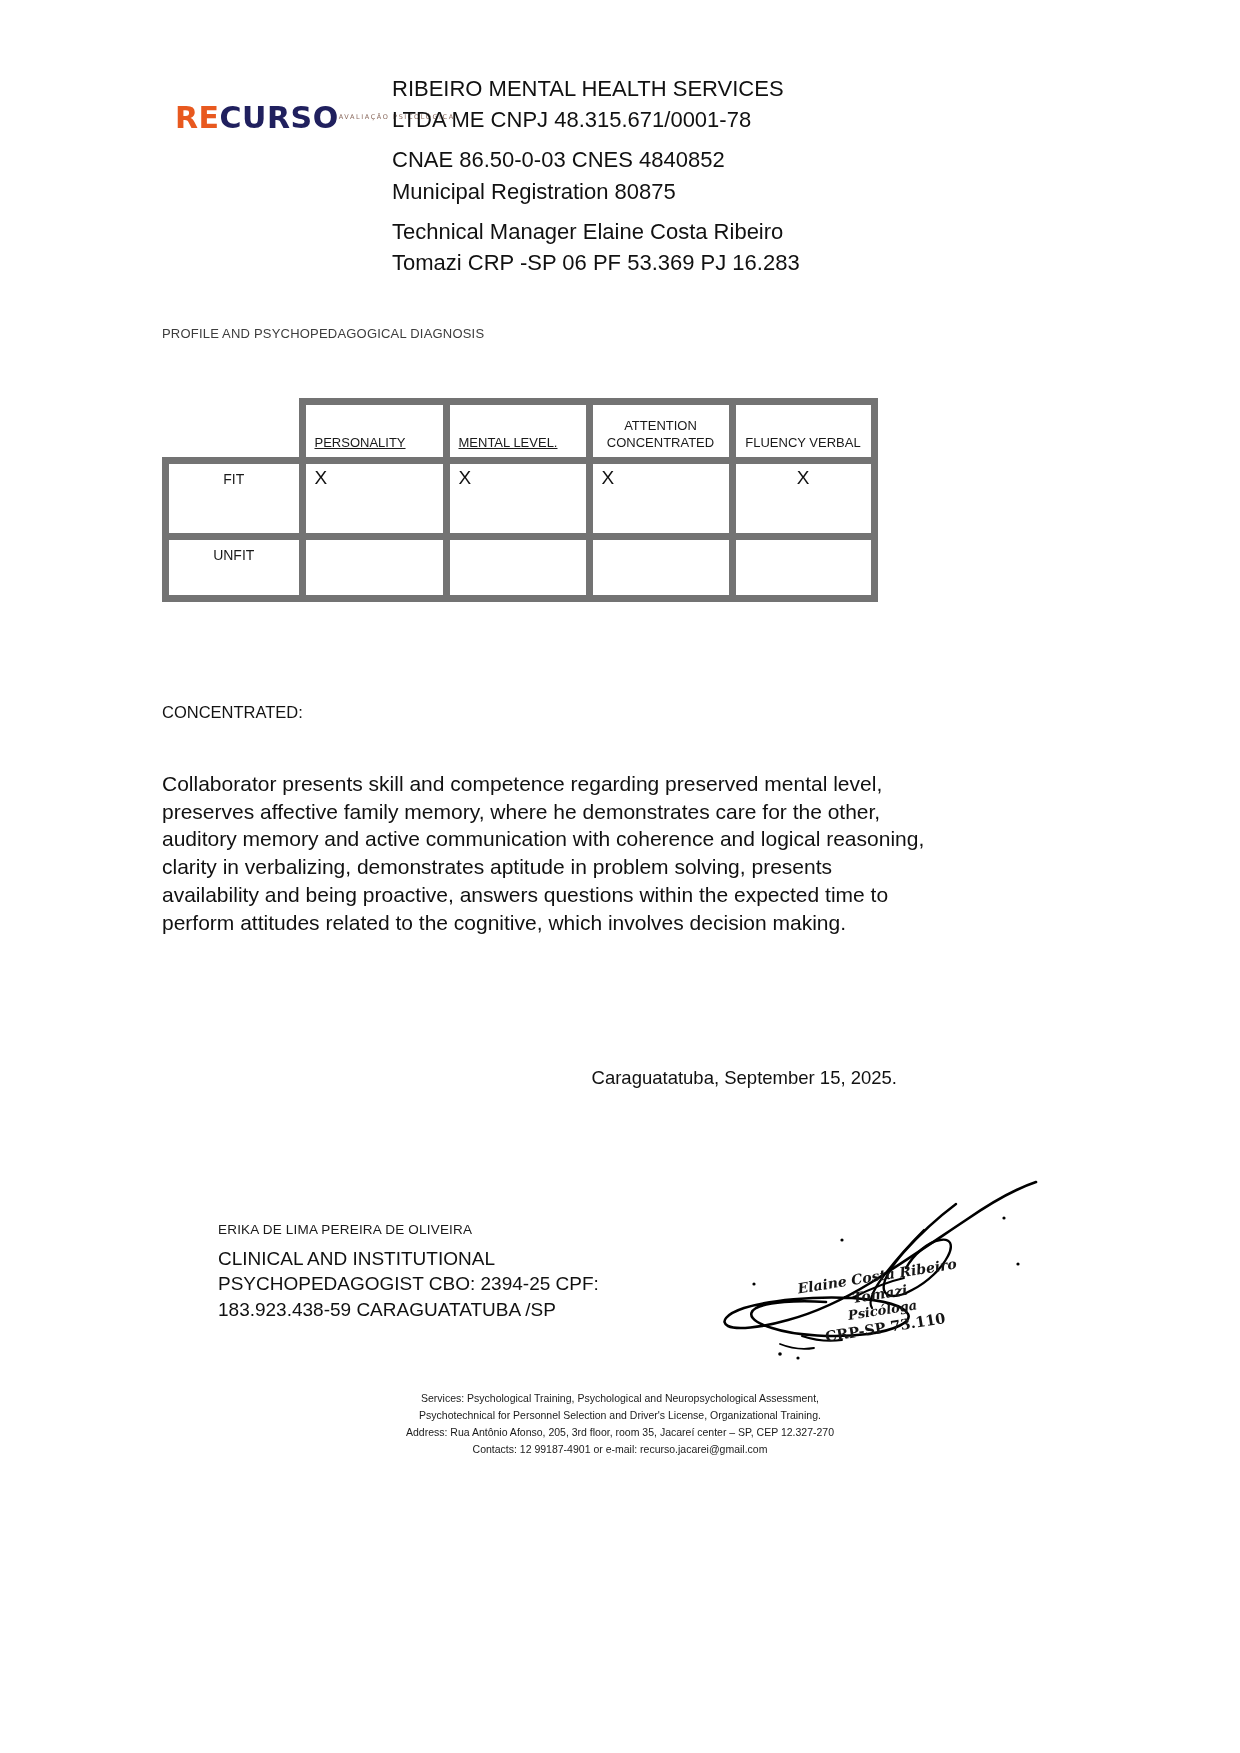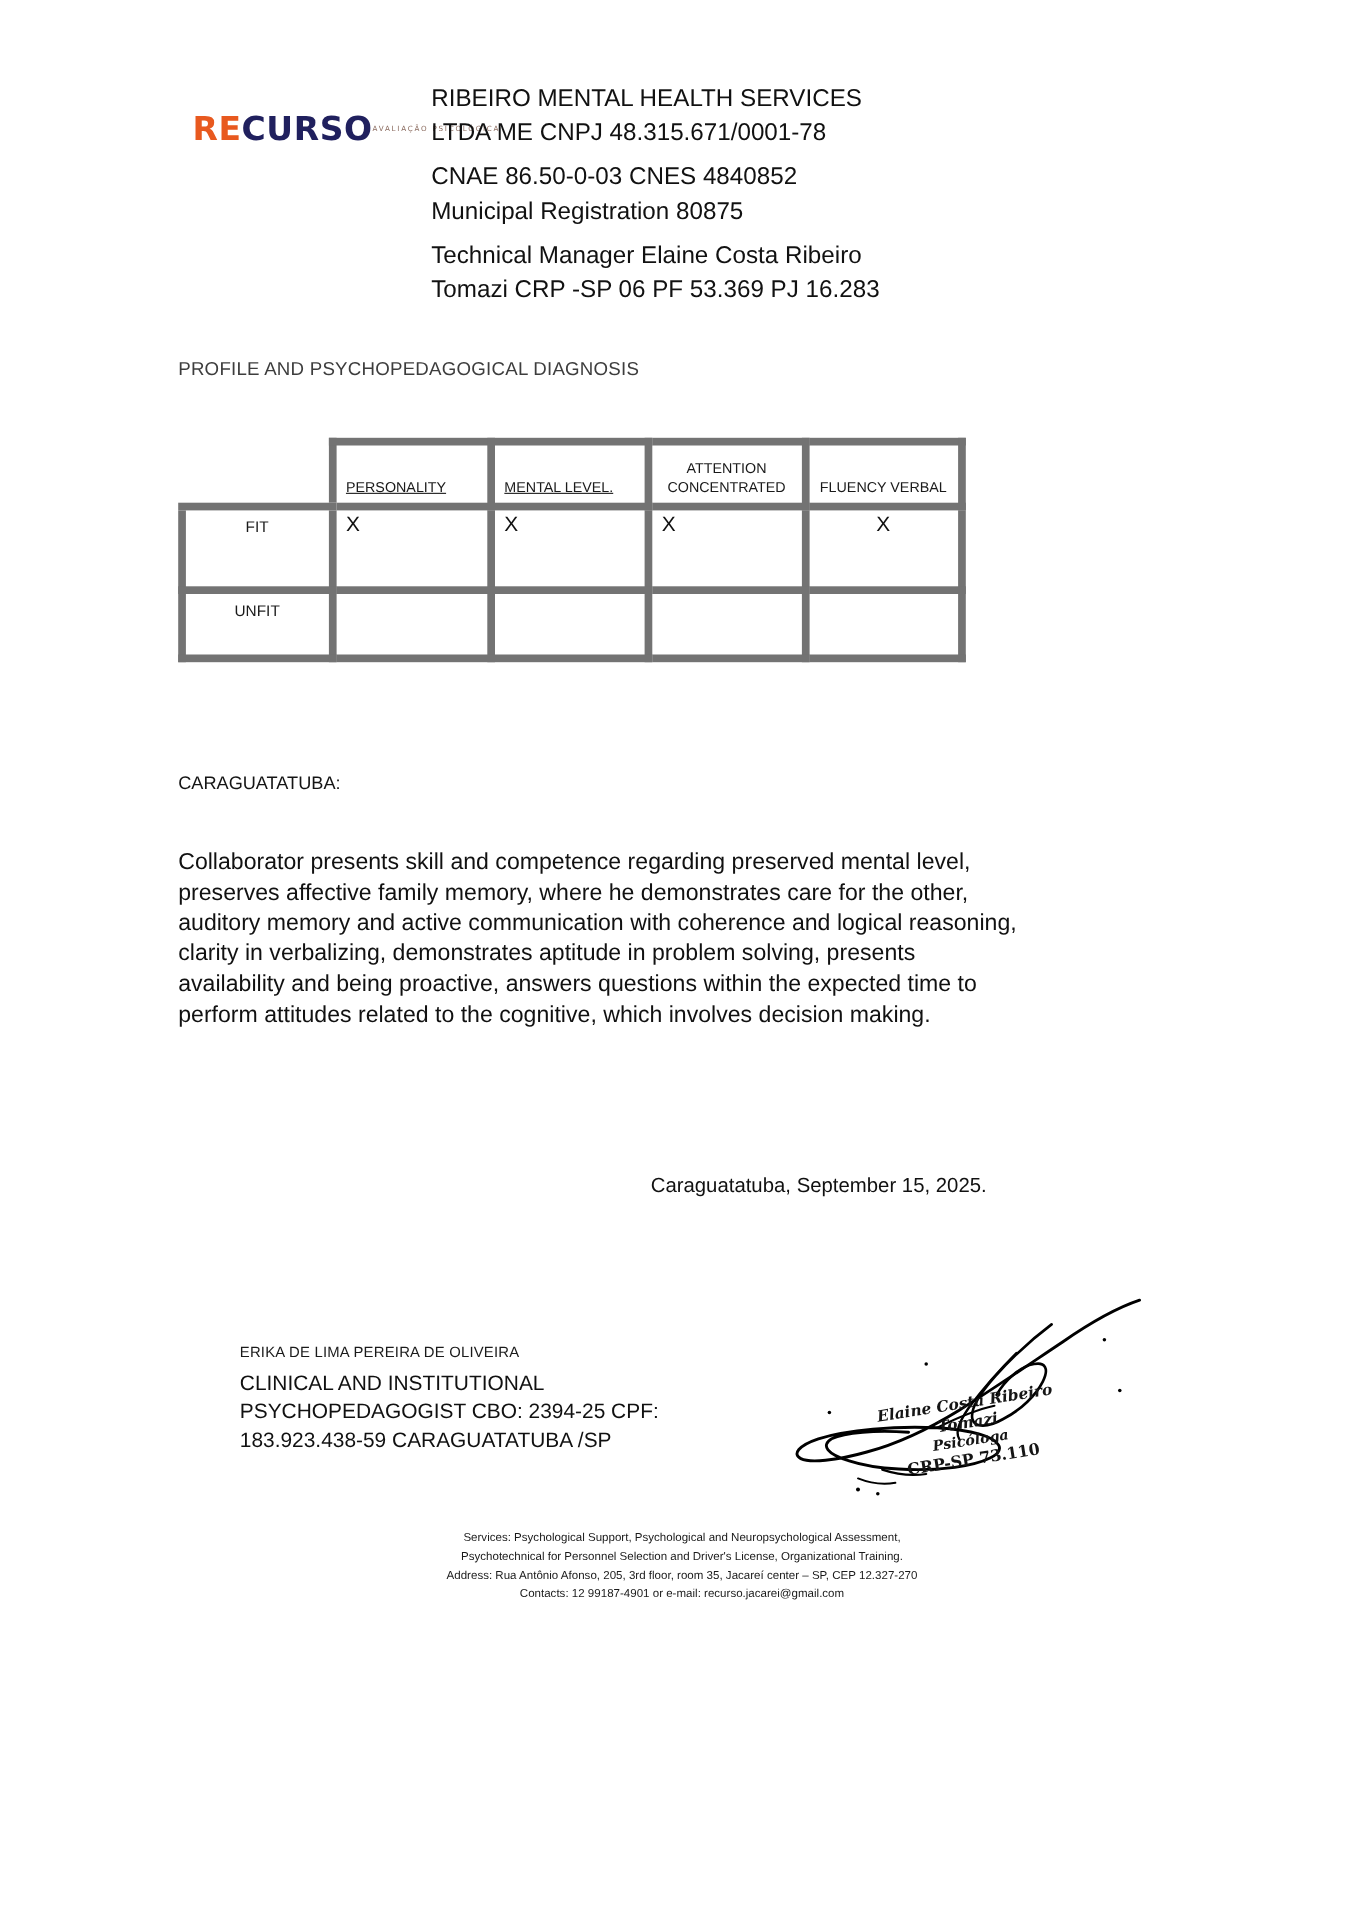--- a/index.html
+++ b/index.html
@@ -68,21 +68,21 @@
     max-width: 430px;
   }
   .header-text p { margin: 0; }
   .header-text p + p { margin-top: 9px; }
 
   
   .section-title {
     position: absolute;
     left: 162px;
     top: 326px;
-    font-size: 17px;
+    font-size: 13px;
     letter-spacing: 0.2px;
     color: #3d3d3d;
   }
 
   
   .diag-table {
     position: absolute;
     left: 162px;
     top: 398px;
     width: 677px;
@@ -325,21 +325,21 @@
       <tr class="unfit">
         <td class="row-label">UNFIT</td>
         <td class="mark"></td>
         <td class="mark"></td>
         <td class="mark"></td>
         <td class="mark center"></td>
       </tr>
     </tbody>
   </table>
 
-  <div class="obs-label">CARAGUATATUBA:</div>
+  <div class="obs-label">CONCENTRATED:</div>
   <div class="obs-body">Collaborator presents skill and competence regarding preserved mental level, preserves affective family memory, where he demonstrates care for the other, auditory memory and active communication with coherence and logical reasoning, clarity in verbalizing, demonstrates aptitude in problem solving, presents availability and being proactive, answers questions within the expected time to perform attitudes related to the cognitive, which involves decision making.</div>
 
   <div class="date-line">Caraguatatuba, September 15, 2025.</div>
 
   <div class="sig-block">
     <div class="sig-name">ERIKA DE LIMA PEREIRA DE OLIVEIRA</div>
     <div class="sig-role">CLINICAL AND INSTITUTIONAL PSYCHOPEDAGOGIST CBO: 2394-25 CPF: 183.923.438-59 CARAGUATATUBA /SP</div>
   </div>
 
   <div class="signature">
@@ -369,19 +369,19 @@
       </g>
     </svg>
   </div>
   <div class="sig-stamp">
     <div class="l1">Elaine Costa Ribeiro Tomazi</div>
     <div class="l2">Psicóloga</div>
     <div class="l3">CRP-SP 73.110</div>
   </div>
 
   <div class="footer">
-    <div>Services: Psychological Support, Psychological and Neuropsychological Assessment,</div>
+    <div>Services: Psychological Training, Psychological and Neuropsychological Assessment,</div>
     <div>Psychotechnical for Personnel Selection and Driver's License, Organizational Training.</div>
     <div>Address: Rua Antônio Afonso, 205, 3rd floor, room 35, Jacareí center – SP, CEP 12.327-270</div>
     <div>Contacts: 12 99187-4901 or e-mail: recurso.jacarei@gmail.com</div>
   </div>
 
 </div>
 
 </body></html>

